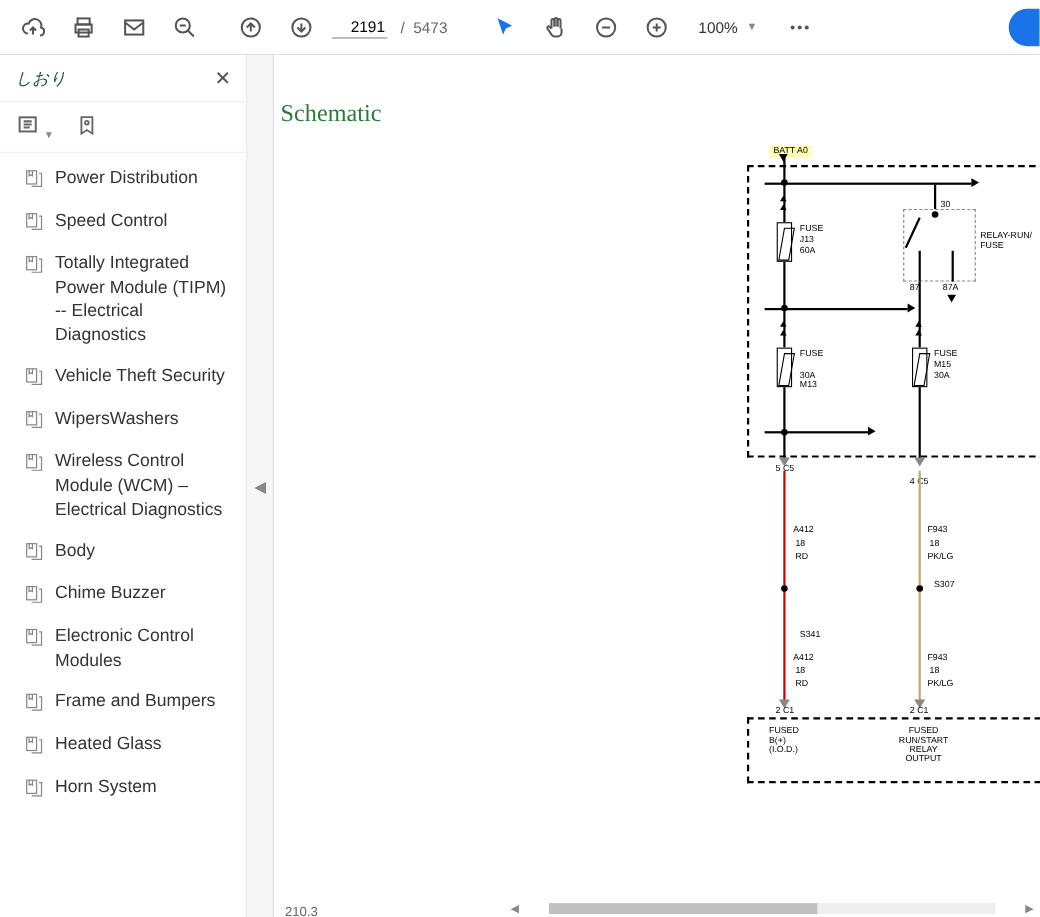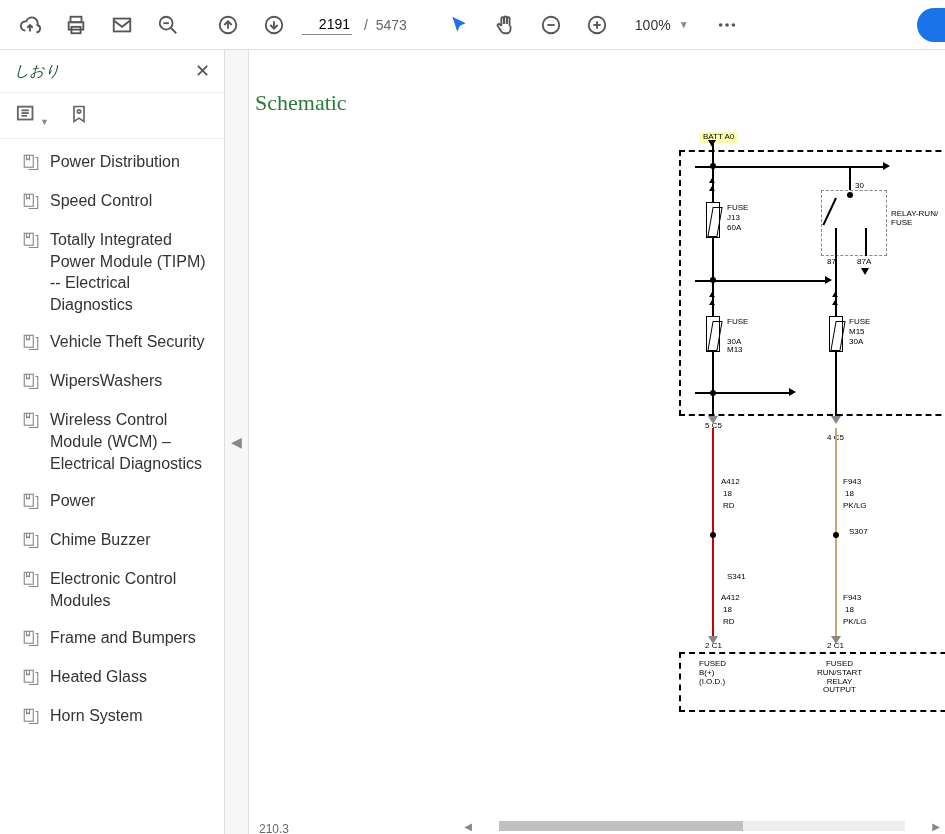--- a/index.html
+++ b/index.html
@@ -207,21 +207,21 @@
               <path d="M10 3v6l-2-1-2 1V3"></path>
             </svg></span>
           <span class="bm-label">Wireless Control Module (WCM) – Electrical Diagnostics</span>
         </div>
         <div class="bm-item">
           <span class="bm-icon"><svg width="18" height="18" viewBox="0 0 24 24" fill="none" stroke="currentColor" stroke-width="1.5">
               <rect x="3" y="3" width="12" height="16"></rect>
               <path d="M18 6h3v16H9"></path>
               <path d="M10 3v6l-2-1-2 1V3"></path>
             </svg></span>
-          <span class="bm-label">Power</span>
+          <span class="bm-label">Body</span>
         </div>
         <div class="bm-item">
           <span class="bm-icon"><svg width="18" height="18" viewBox="0 0 24 24" fill="none" stroke="currentColor" stroke-width="1.5">
               <rect x="3" y="3" width="12" height="16"></rect>
               <path d="M18 6h3v16H9"></path>
               <path d="M10 3v6l-2-1-2 1V3"></path>
             </svg></span>
           <span class="bm-label">Chime Buzzer</span>
         </div>
         <div class="bm-item">

